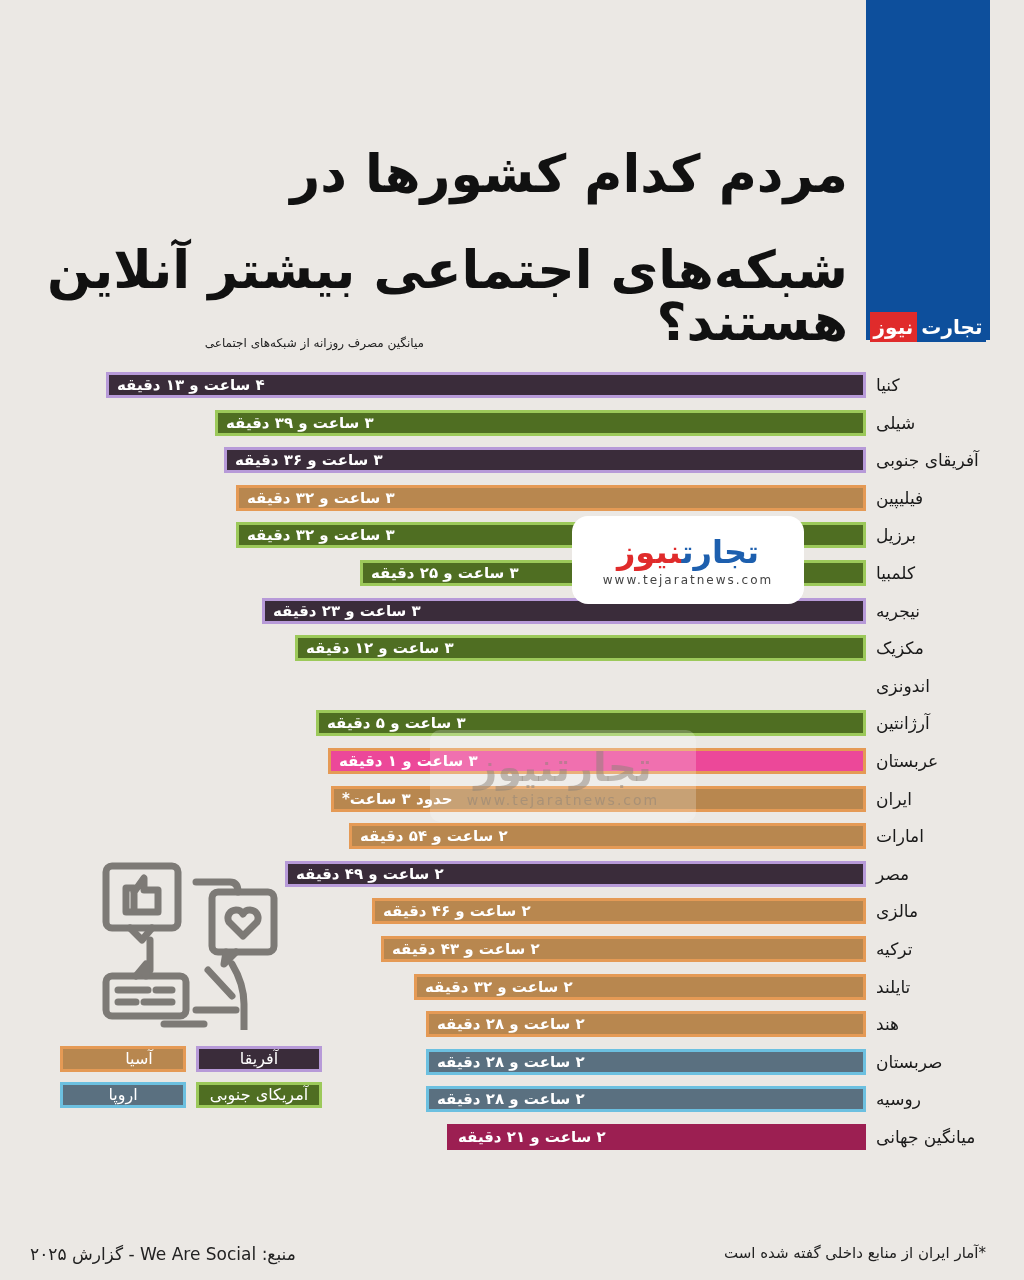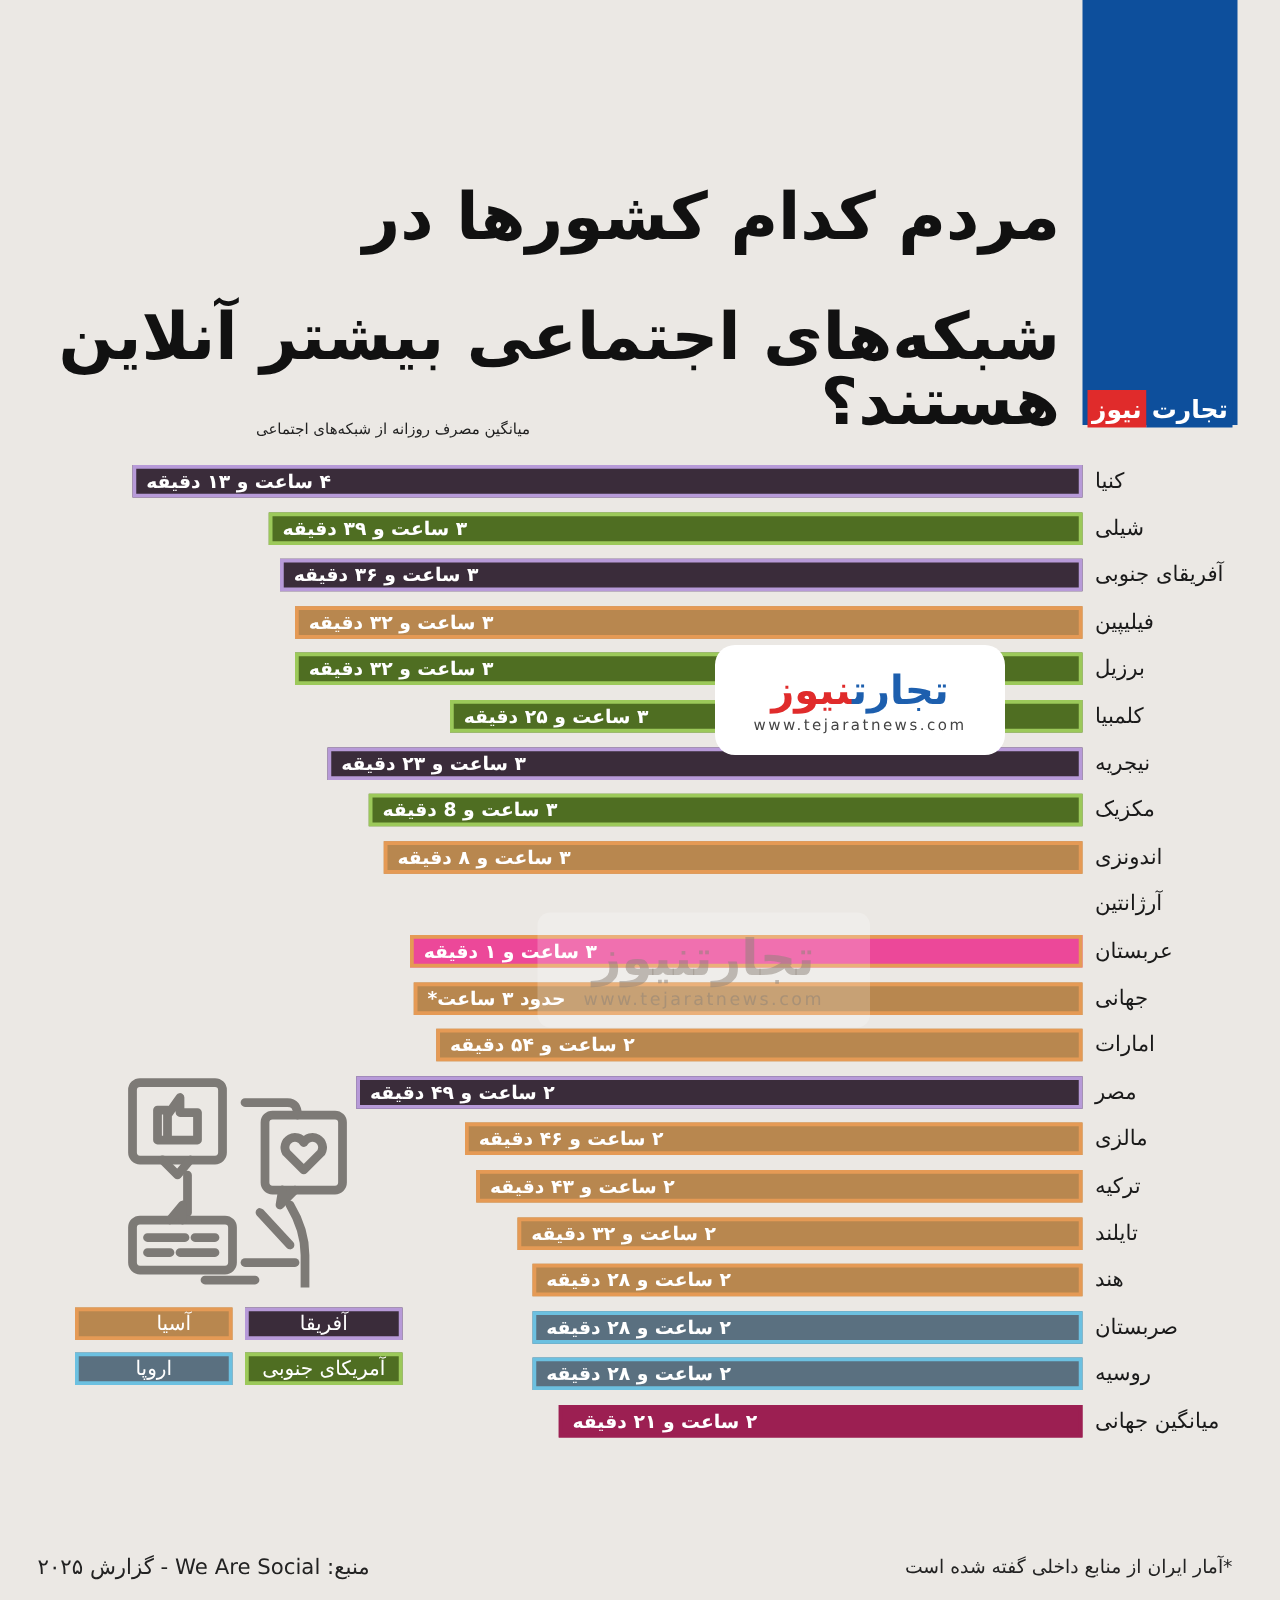--- a/index.html
+++ b/index.html
@@ -125,44 +125,44 @@
       <span class="country">کلمبیا</span>
     </div>
     <div class="row" style="top: 597.6px;">
       <div class="bar" style="width: 604px; background: rgb(58, 44, 58); border-color: rgb(183, 154, 216);">
         <span class="bar-label">۳ ساعت و ۲۳ دقیقه</span>
       </div>
       <span class="country">نیجریه</span>
     </div>
     <div class="row" style="top: 635.2px;">
       <div class="bar" style="width: 571px; background: rgb(79, 110, 34); border-color: rgb(156, 201, 90);">
-        <span class="bar-label">۳ ساعت و 8 دقیقه</span>
+        <span class="bar-label">۳ ساعت و ۱۲ دقیقه</span>
       </div>
       <span class="country">مکزیک</span>
     </div>
     <div class="row" style="top: 672.8px;">
-      <div class="bar" style="width: 559px; background: rgb(184, 135, 79); border-color: rgb(229, 154, 85);">
-        <span class="bar-label">۳ ساعت و ۸ دقیقه</span>
-      </div>
       <span class="country">اندونزی</span>
     </div>
     <div class="row" style="top: 710.4px;">
+      <div class="bar" style="width: 550px; background: rgb(79, 110, 34); border-color: rgb(156, 201, 90);">
+        <span class="bar-label">۳ ساعت و ۵ دقیقه</span>
+      </div>
       <span class="country">آرژانتین</span>
     </div>
     <div class="row" style="top: 748px;">
       <div class="bar" style="width: 538px; background: #ec4899; border-color: rgb(229, 154, 85);">
         <span class="bar-label">۳ ساعت و ۱ دقیقه</span>
       </div>
       <span class="country">عربستان</span>
     </div>
     <div class="row" style="top: 785.6px;">
       <div class="bar" style="width: 535px; background: rgb(184, 135, 79); border-color: rgb(229, 154, 85);">
         <span class="bar-label">حدود ۳ ساعت*</span>
       </div>
-      <span class="country">جهانی</span>
+      <span class="country">ایران</span>
     </div>
     <div class="row" style="top: 823.2px;">
       <div class="bar" style="width: 517px; background: rgb(184, 135, 79); border-color: rgb(229, 154, 85); padding-left: 38px;">
         <span class="bar-label">۲ ساعت و ۵۴ دقیقه</span>
       </div>
       <span class="country">امارات</span>
     </div>
     <div class="row" style="top: 860.8px;">
       <div class="bar" style="width: 581px; background: rgb(58, 44, 58); border-color: rgb(183, 154, 216);">
         <span class="bar-label">۲ ساعت و ۴۹ دقیقه</span>

